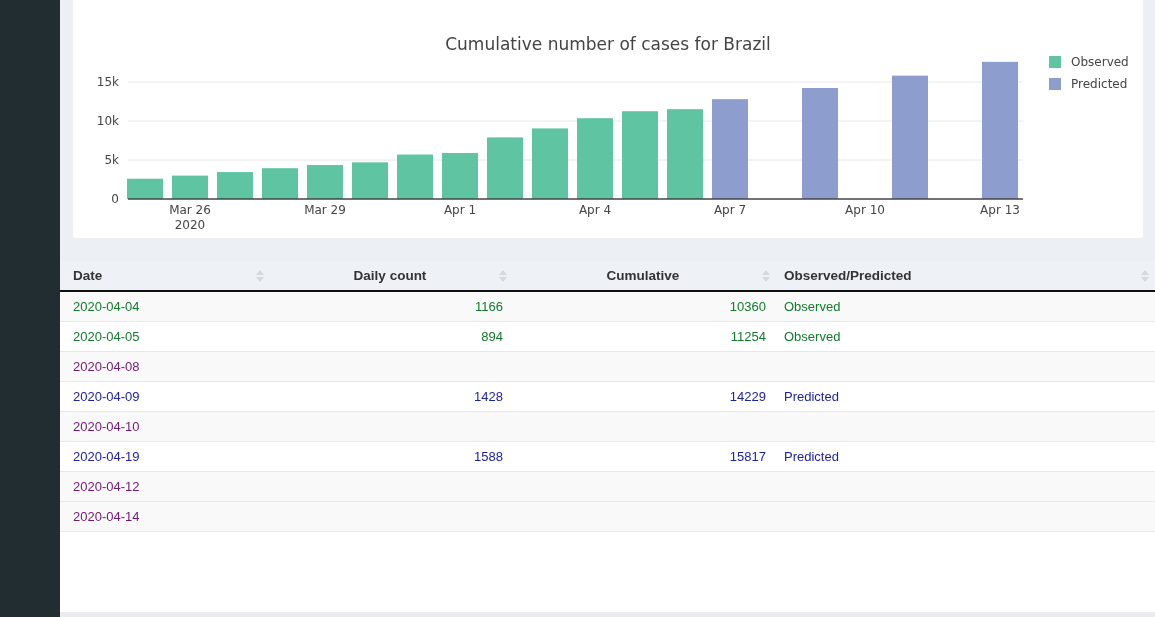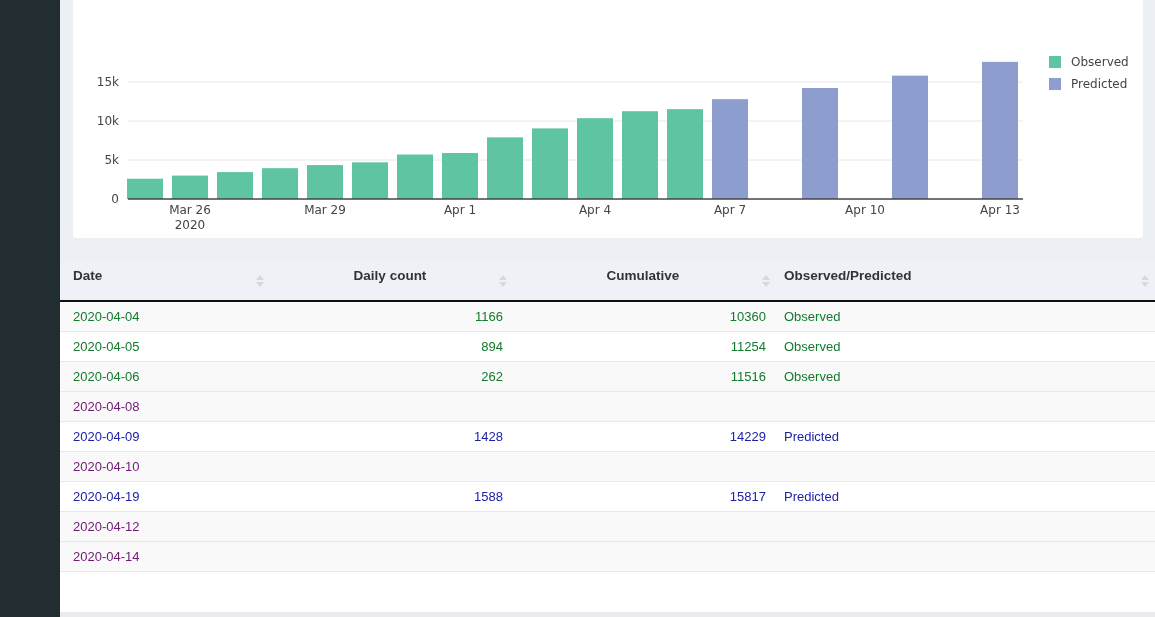--- a/index.html
+++ b/index.html
@@ -35,21 +35,21 @@
   .table-wrap {
     position:absolute; left:60px; top:261px; width:1095px; height:356px;
     background:#ffffff; overflow:hidden;
   }
   table { border-collapse:collapse; width:1095px; table-layout:fixed; }
   col.c-date { width:210px; } col.c-daily { width:243px; }
   col.c-cum { width:263px; } col.c-type { width:379px; }
   thead th {
     background:#eef1f5; color:#333; font-size:13.5px; font-weight:bold;
     height:30px; border-bottom:2px solid #111; position:relative;
-    text-align:left; padding:7px 20px 17px 13px; cursor:pointer;
+    text-align:left; padding:7px 20px 7px 13px; cursor:pointer;
   }
   thead th.num { text-align:center; padding-right:16px; }
   thead th.type { padding-left:8px; }
   .sort-icon { position:absolute; right:6px; top:50%; margin-top:-6px; width:8px; height:12px; }
   .sort-icon::before {
     content:""; position:absolute; top:0; left:0;
     border-left:4px solid transparent; border-right:4px solid transparent;
     border-bottom:5px solid #d5d8de;
   }
   .sort-icon::after {
@@ -107,20 +107,21 @@
       <line x1="55" x2="950" y1="199" y2="199" stroke="#444" stroke-width="1.3"></line>
       <text x="117" y="214" text-anchor="middle" fill="#444" font-size="12">Mar 26</text>
       <text x="117" y="229" text-anchor="middle" fill="#444" font-size="12">2020</text>
       <text x="252" y="214" text-anchor="middle" fill="#444" font-size="12">Mar 29</text>
       <text x="387" y="214" text-anchor="middle" fill="#444" font-size="12">Apr 1</text>
       <text x="522" y="214" text-anchor="middle" fill="#444" font-size="12">Apr 4</text>
       <text x="657" y="214" text-anchor="middle" fill="#444" font-size="12">Apr 7</text>
       <text x="792" y="214" text-anchor="middle" fill="#444" font-size="12">Apr 10</text>
       <text x="927" y="214" text-anchor="middle" fill="#444" font-size="12">Apr 13</text>
     </svg>
+  <div class="chart-title">Cumulative number of cases for Brazil</div>
   <div class="legend">
     <div class="legend-item">
       <span class="legend-swatch" style="background: rgb(94, 196, 161);"></span>
       <span>Observed</span>
     </div>
     <div class="legend-item">
       <span class="legend-swatch" style="background: rgb(141, 158, 206);"></span>
       <span>Predicted</span>
     </div>
   </div>
@@ -161,26 +162,20 @@
           <td class="num c-observed">10360</td>
           <td class="type c-observed">Observed</td>
         </tr>
         <tr class="odd">
           <td class="date c-observed">2020-04-05</td>
           <td class="num c-observed">894</td>
           <td class="num c-observed">11254</td>
           <td class="type c-observed">Observed</td>
         </tr>
         <tr class="even">
-          <td class="date c-observed">2020-04-06</td>
-          <td class="num c-observed">262</td>
-          <td class="num c-observed">11516</td>
-          <td class="type c-observed">Observed</td>
-        </tr>
-        <tr class="even">
           <td class="date c-none">2020-04-08</td>
           <td class="num c-none"></td>
           <td class="num c-none"></td>
           <td class="type c-none"></td>
         </tr>
         <tr class="odd">
           <td class="date c-predicted">2020-04-09</td>
           <td class="num c-predicted">1428</td>
           <td class="num c-predicted">14229</td>
           <td class="type c-predicted">Predicted</td>

